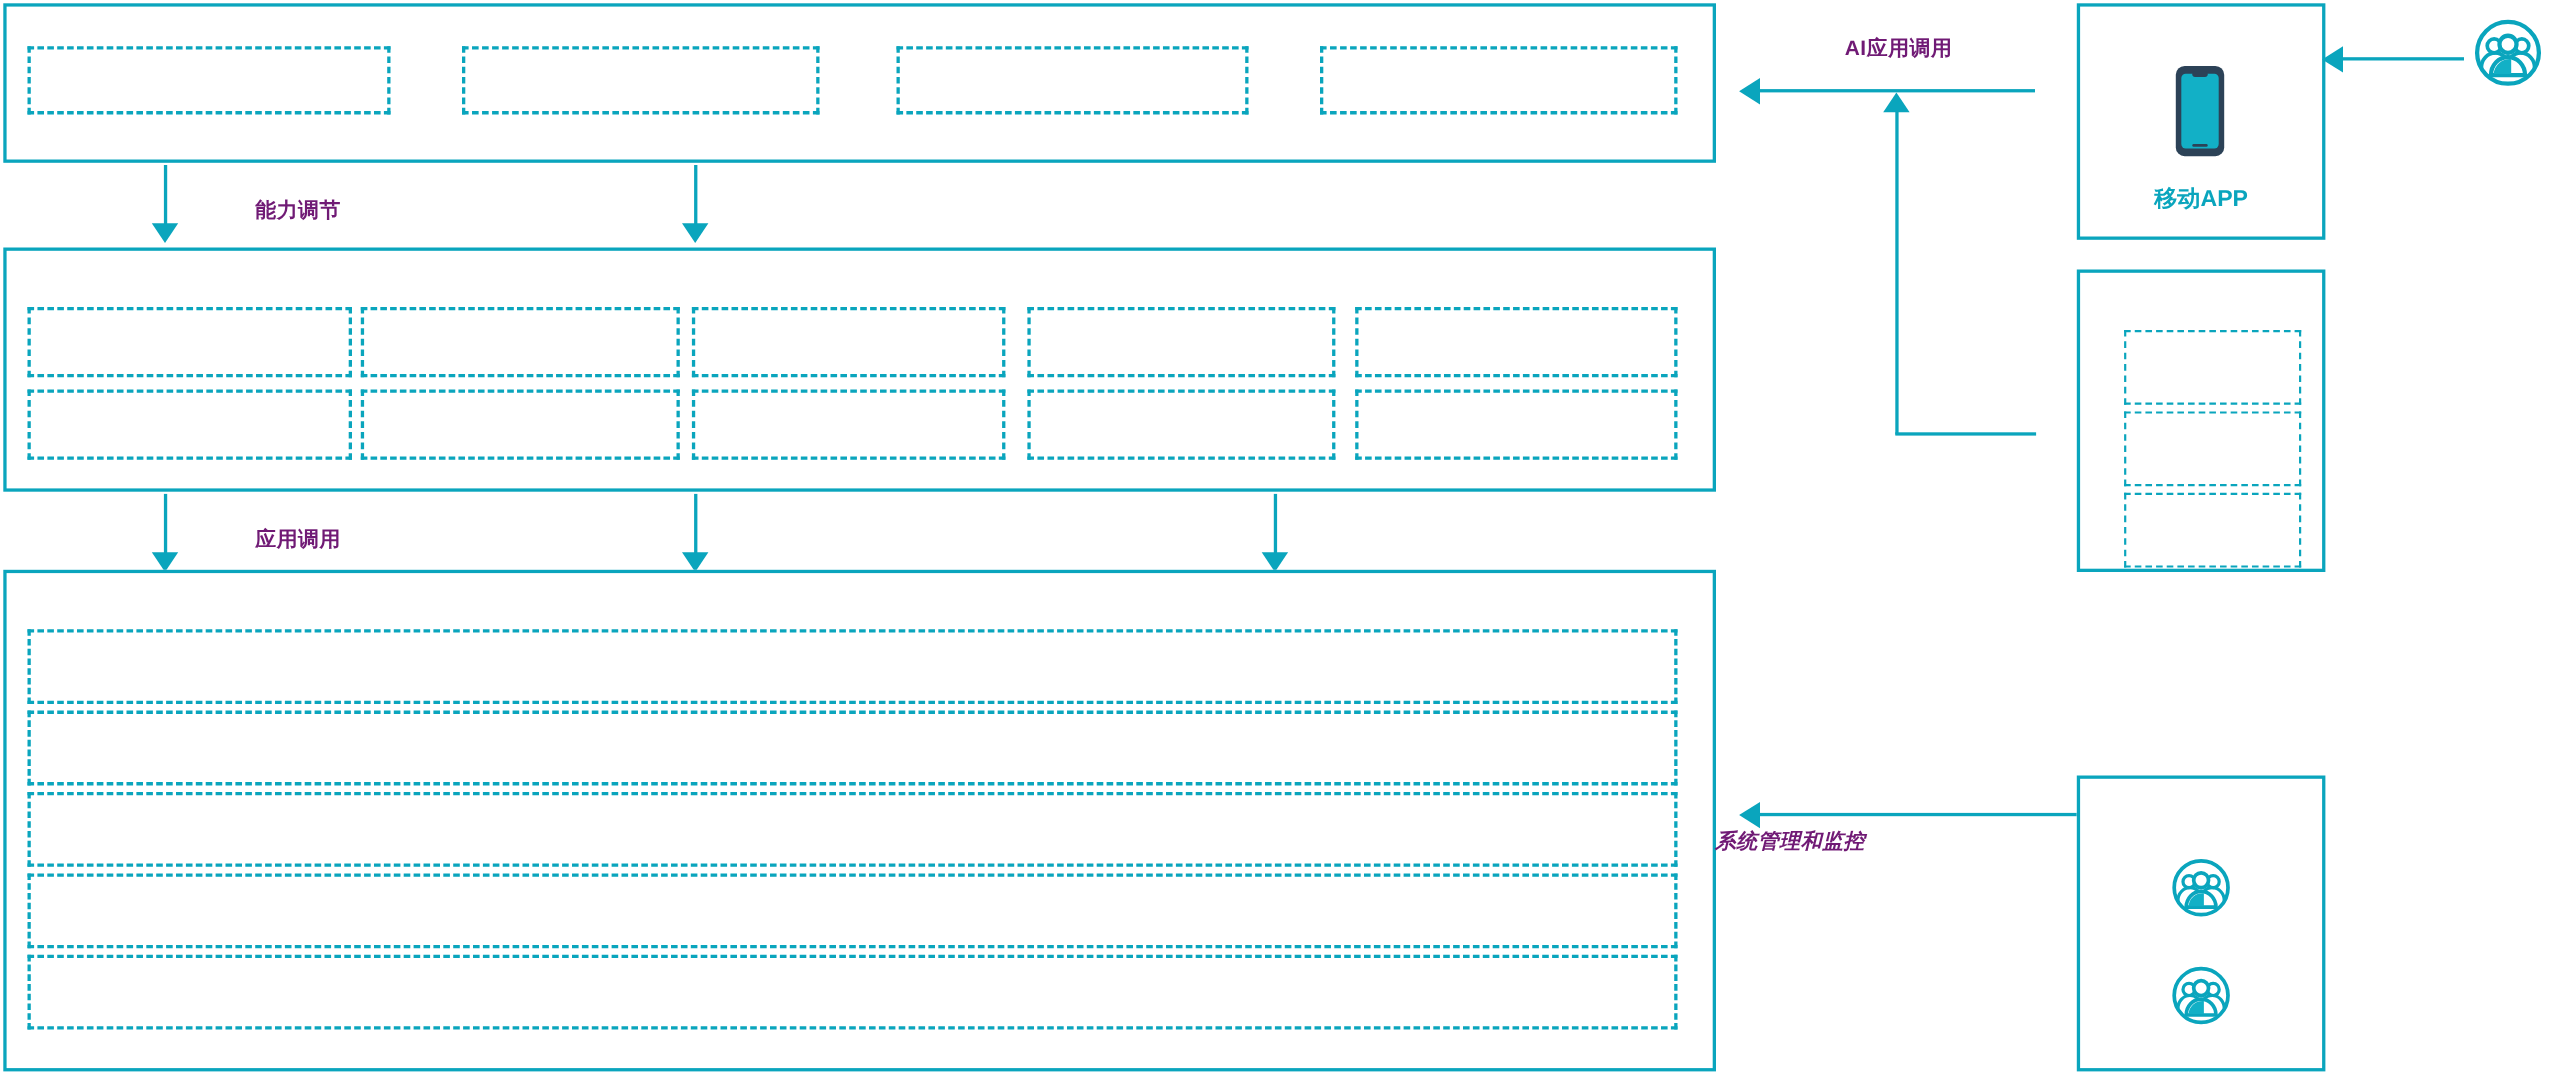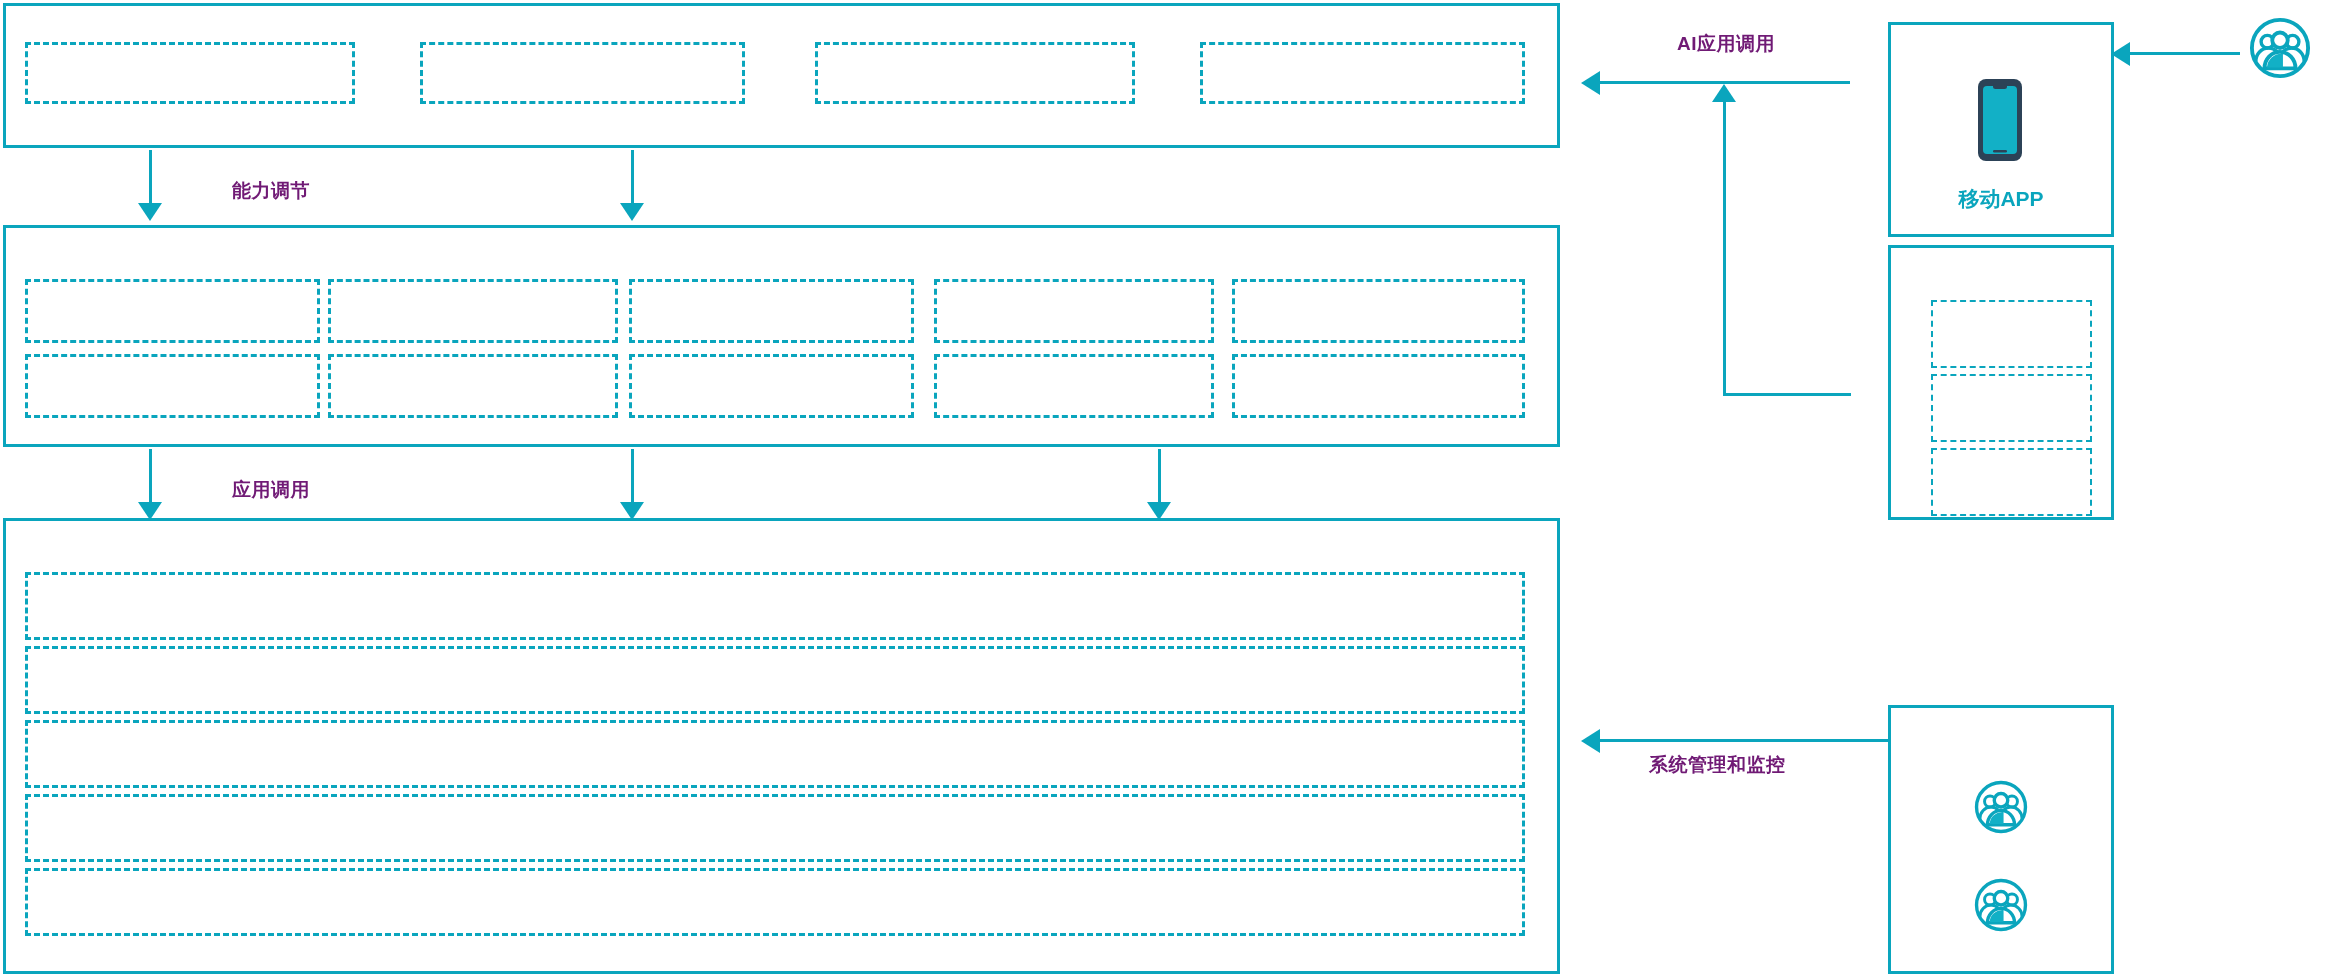--- a/index.html
+++ b/index.html
@@ -184,23 +184,23 @@
   <div class="arrow-left" style="left:1581px; top:71px;"></div>
 
   <div class="vline" style="left:1723px; top:101px; height:294px;"></div>
   <div class="arrow-up" style="left:1712px; top:84px;"></div>
   <div class="hline" style="left:1723px; top:393px; width:128px;"></div>
 
   <div class="flow-label" style="left:1677px; top:31px;">AI应用调用</div>
 
   <div class="hline" style="left:1600px; top:739px; width:288px;"></div>
   <div class="arrow-left" style="left:1581px; top:729px;"></div>
-  <div class="flow-label" style="left:1649px; top:752px;">系统管理和监控</div>
-
-  <div class="panel" style="left:1888px; top:3px; width:226px; height:215px;margin-top:19px;">
+  <div class="flow-label" style="left:1559px; top:752px;font-style:italic;">系统管理和监控</div>
+
+  <div class="panel" style="left:1888px; top:3px; width:226px; height:215px;">
     <div class="icon" style="left:50%; top:52px; transform:translateX(-50%);">
       <svg width="54" height="86" viewBox="0 0 54 86" xmlns="http://www.w3.org/2000/svg">
 
         <rect x="4" y="2" width="44" height="82" rx="8" ry="8" fill="#2c4257"></rect>
 
         <rect x="9" y="9" width="34" height="68" rx="4" ry="4" fill="#12b0c6"></rect>
 
         <rect x="19" y="7" width="14" height="5" rx="2.5" ry="2.5" fill="#2c4257"></rect>
 
         <rect x="19" y="73" width="14" height="2.5" rx="1.2" ry="1.2" fill="#2c4257"></rect>

